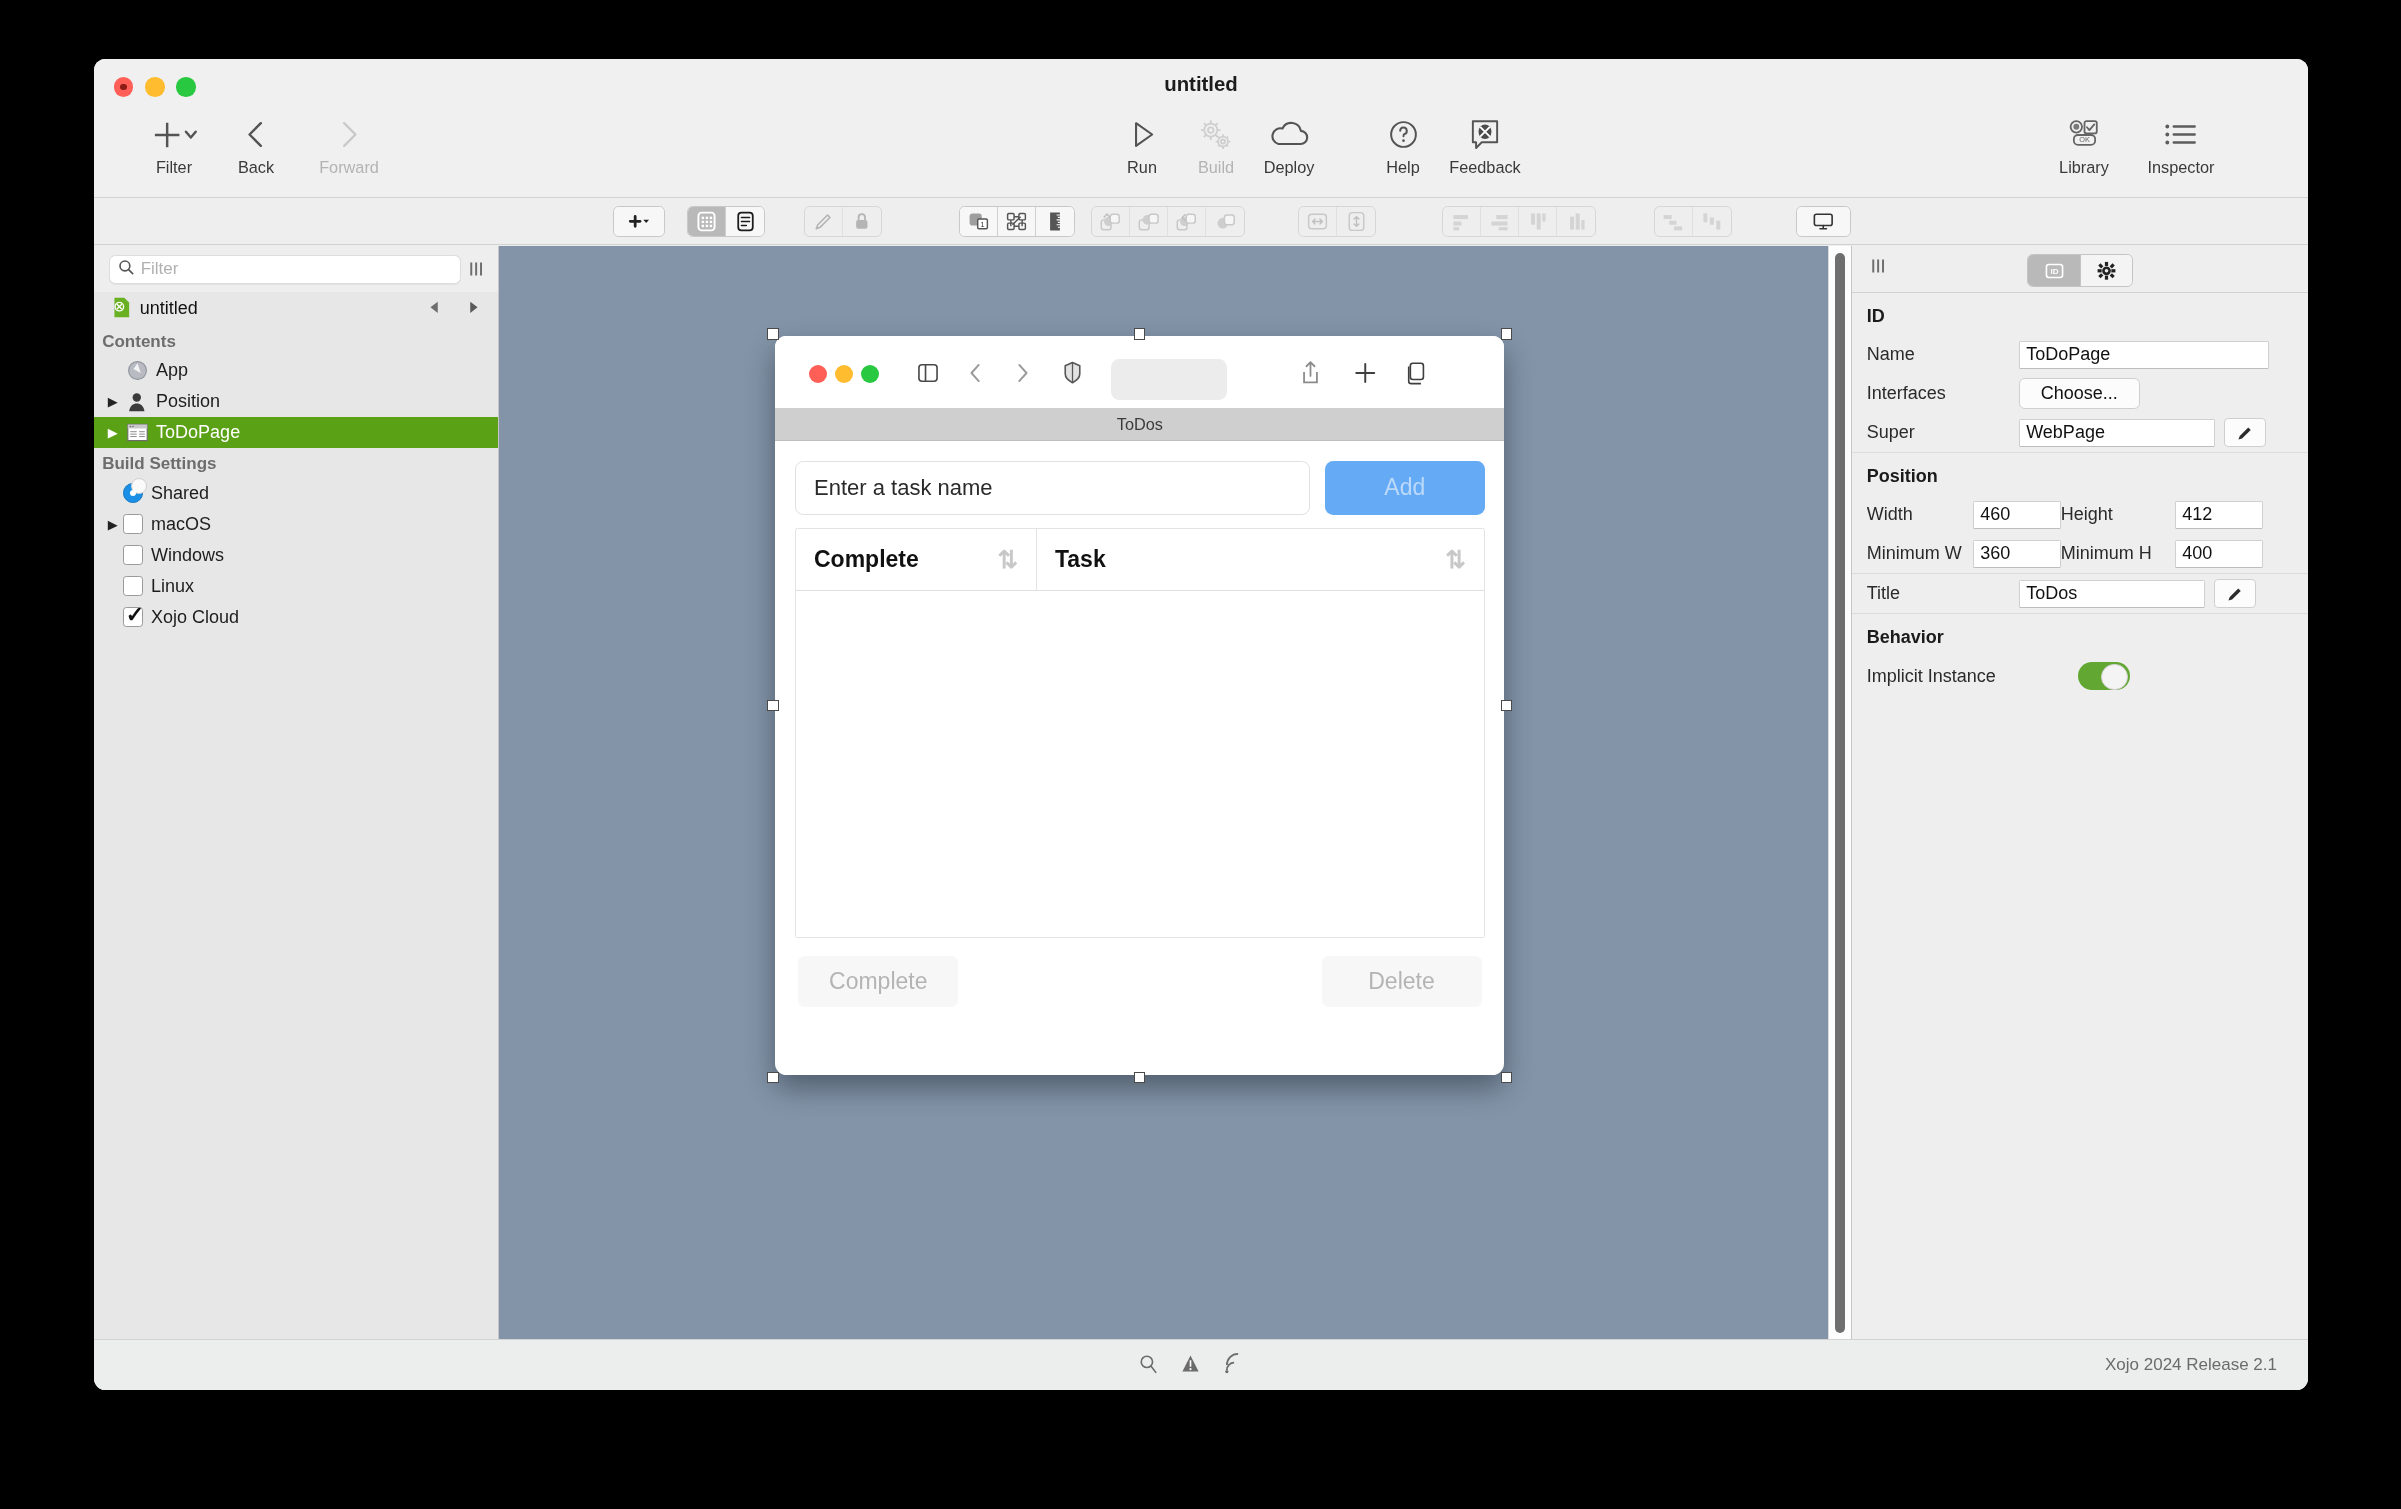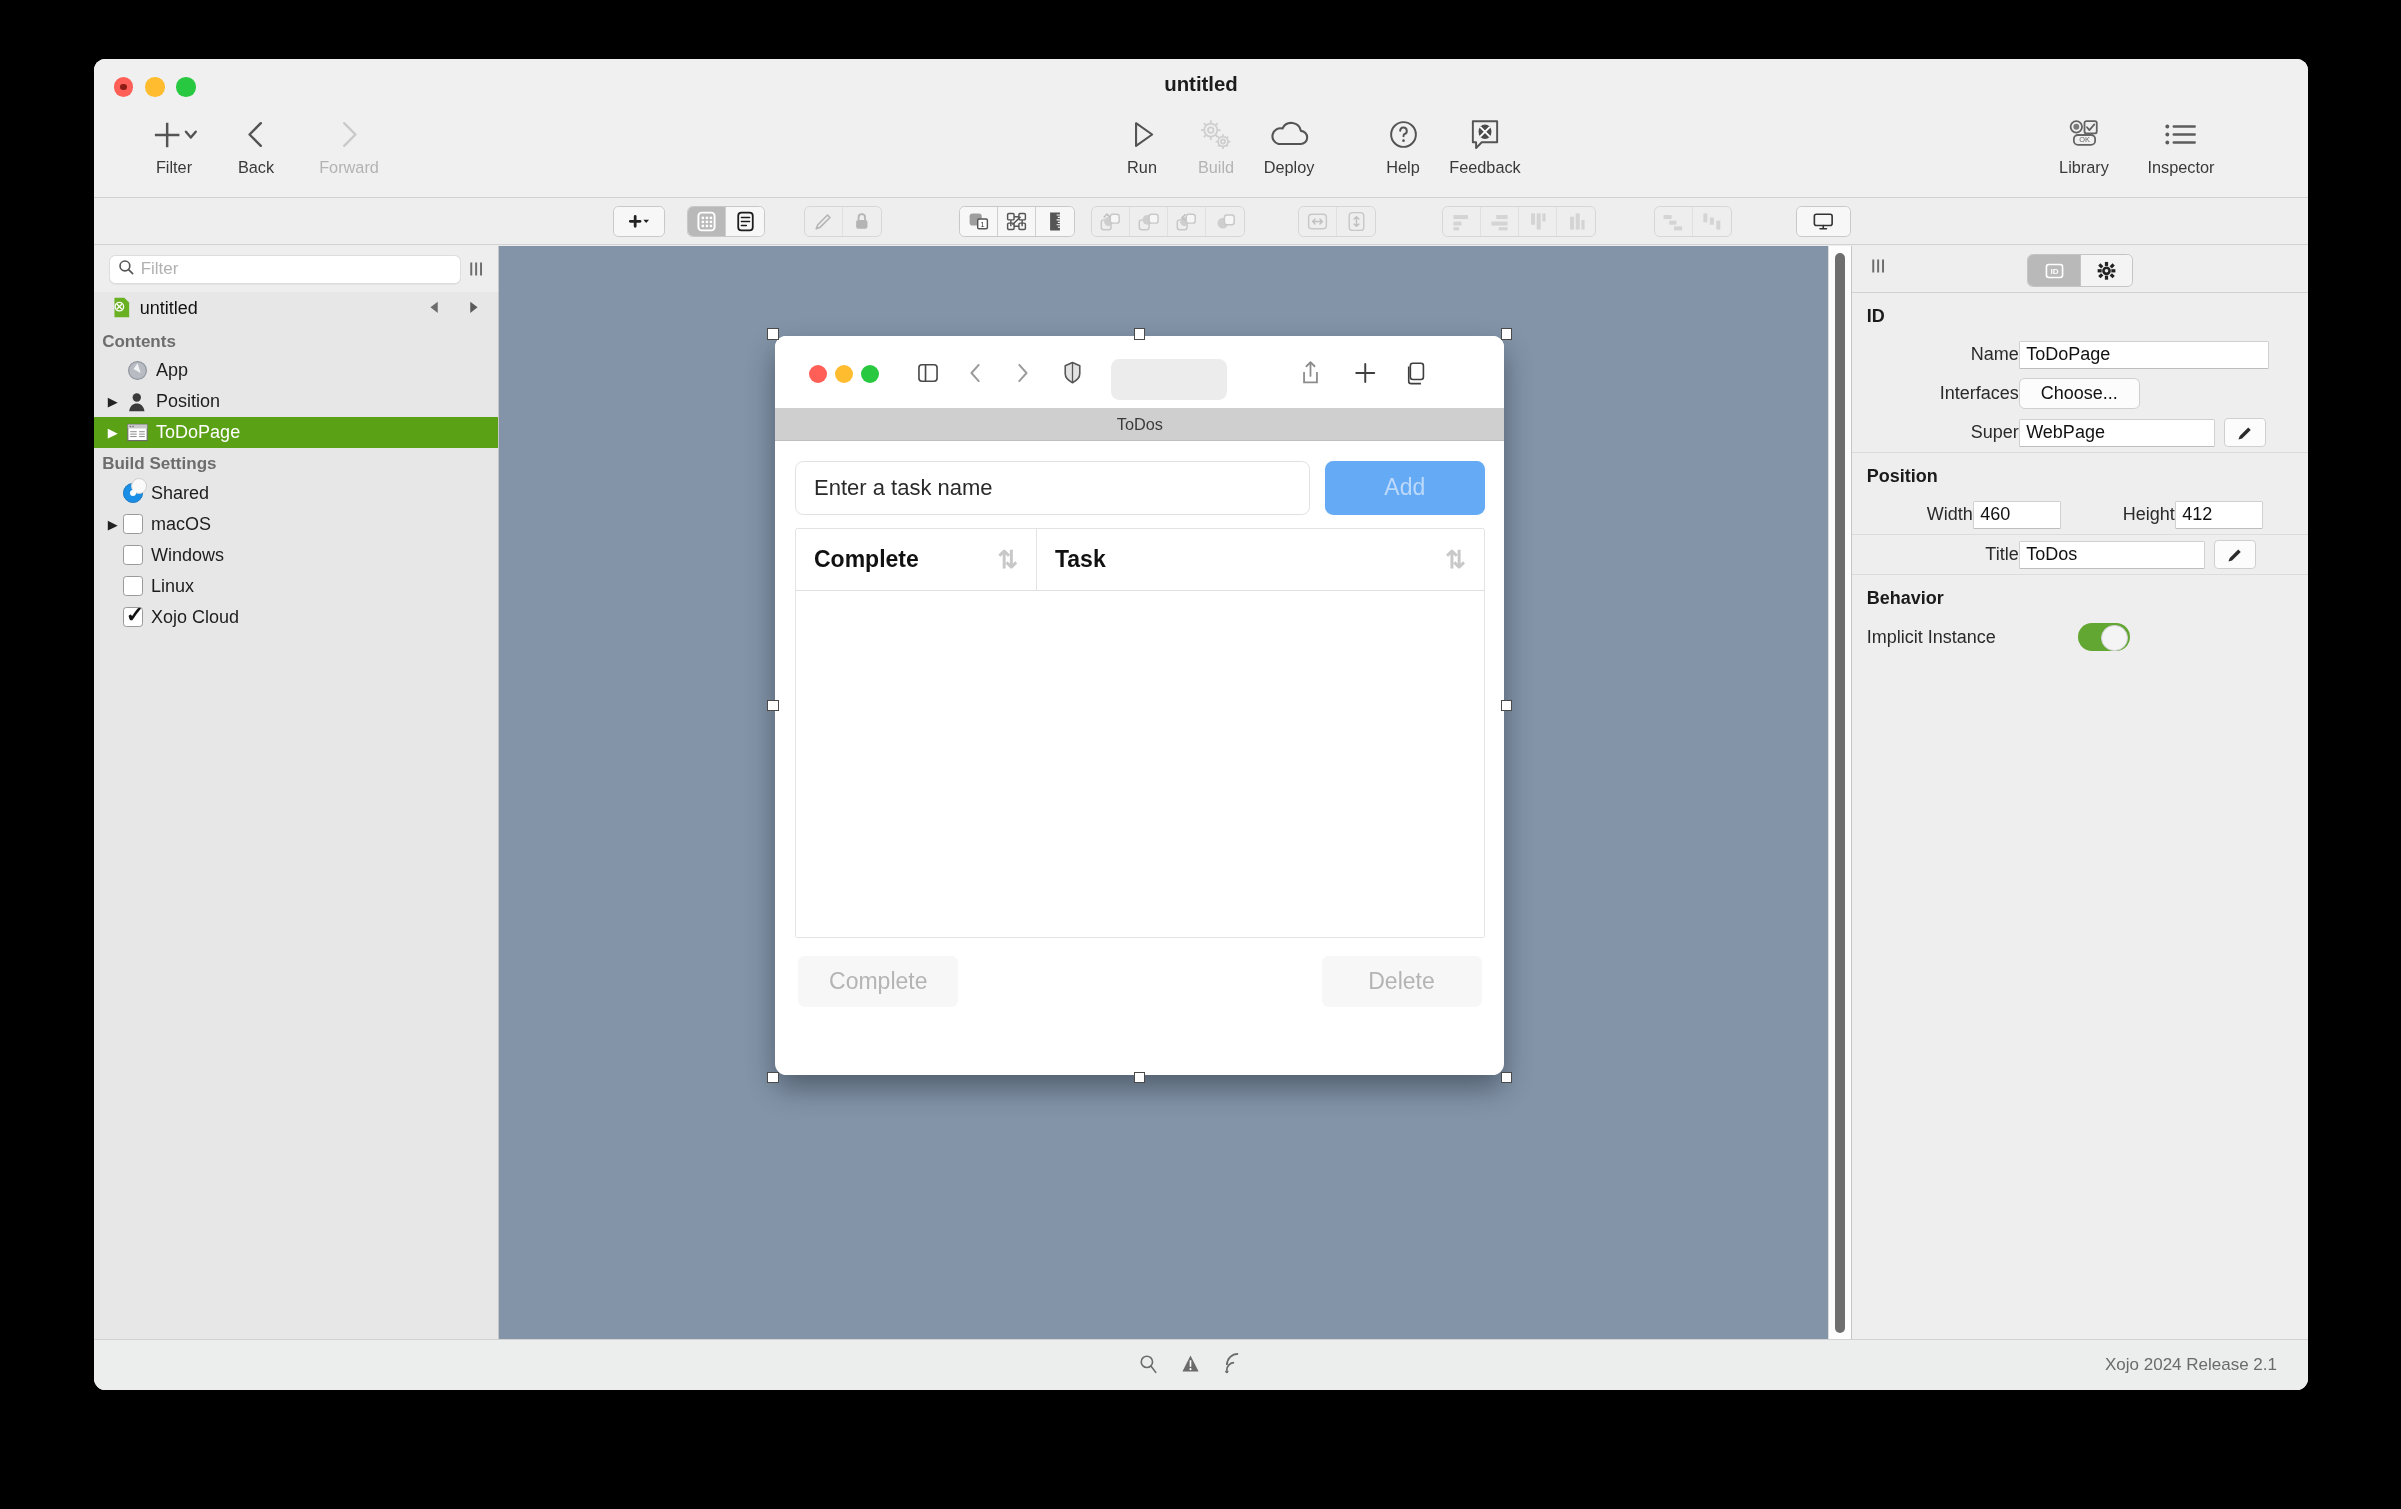--- a/index.html
+++ b/index.html
@@ -261,21 +261,21 @@
   #insp-tabs .t.on { background: #b9b9b9; }
   #insp-tabs .t + .t { border-left: 0.8px solid #c4c4c4; }
 
   .sect-hdr {
     font-size: 18px; font-weight: bold; color: #1b1b1b;
     padding: 13px 0 8.2px 14.7px;
   }
   .sect-div { border-top: 0.8px solid #dcdcdc; }
   .frow { display: flex; align-items: center; height: 39px; padding-left: 14.7px; }
   .flabel {
-    width: 152px; text-align: right; padding-right: 0;
+    width: 152px; text-align: left; padding-right: 0;
     font-size: 18px; color: #2a2a2a;
     white-space: nowrap; overflow: hidden;
   }
   .finput {
     height: 28px; background: #fff; border: 0.8px solid #d0d0d0;
     border-bottom-color: #bdbdbd; border-radius: 1.6px;
     font-size: 18px; color: #111; padding: 0 6.5px;
     font-family: inherit; outline: none;
   }
   .finput.wide { width: 250px; }
@@ -910,20 +910,26 @@
       </div>
 
       <div class="sect-div"></div>
       <div class="sect-hdr">Position</div>
       <div class="frow">
         <span class="flabel" style="width:106px">Width</span>
         <input class="finput half" value="460" style="">
         <span class="flabel" style="width:114px">Height</span>
         <input class="finput half" value="412" style="">
       </div>
+      <div class="frow">
+        <span class="flabel" style="width:106px">Minimum W</span>
+        <input class="finput half" value="360" style="">
+        <span class="flabel" style="width:114px">Minimum H</span>
+        <input class="finput half" value="400" style="">
+      </div>
 
       <div class="sect-div"></div>
       <div class="frow">
         <span class="flabel">Title</span>
         <input class="finput" style="width: 186px;" value="ToDos">
         <span class="pencil-btn">
           <svg width="18" height="18" viewBox="0 0 22 22">
               <path d="M3 19l1.6-4.4L15 4.2l3 3L7.4 17.6z" fill="#2b2b2b"></path>
             </svg>
         </span>

